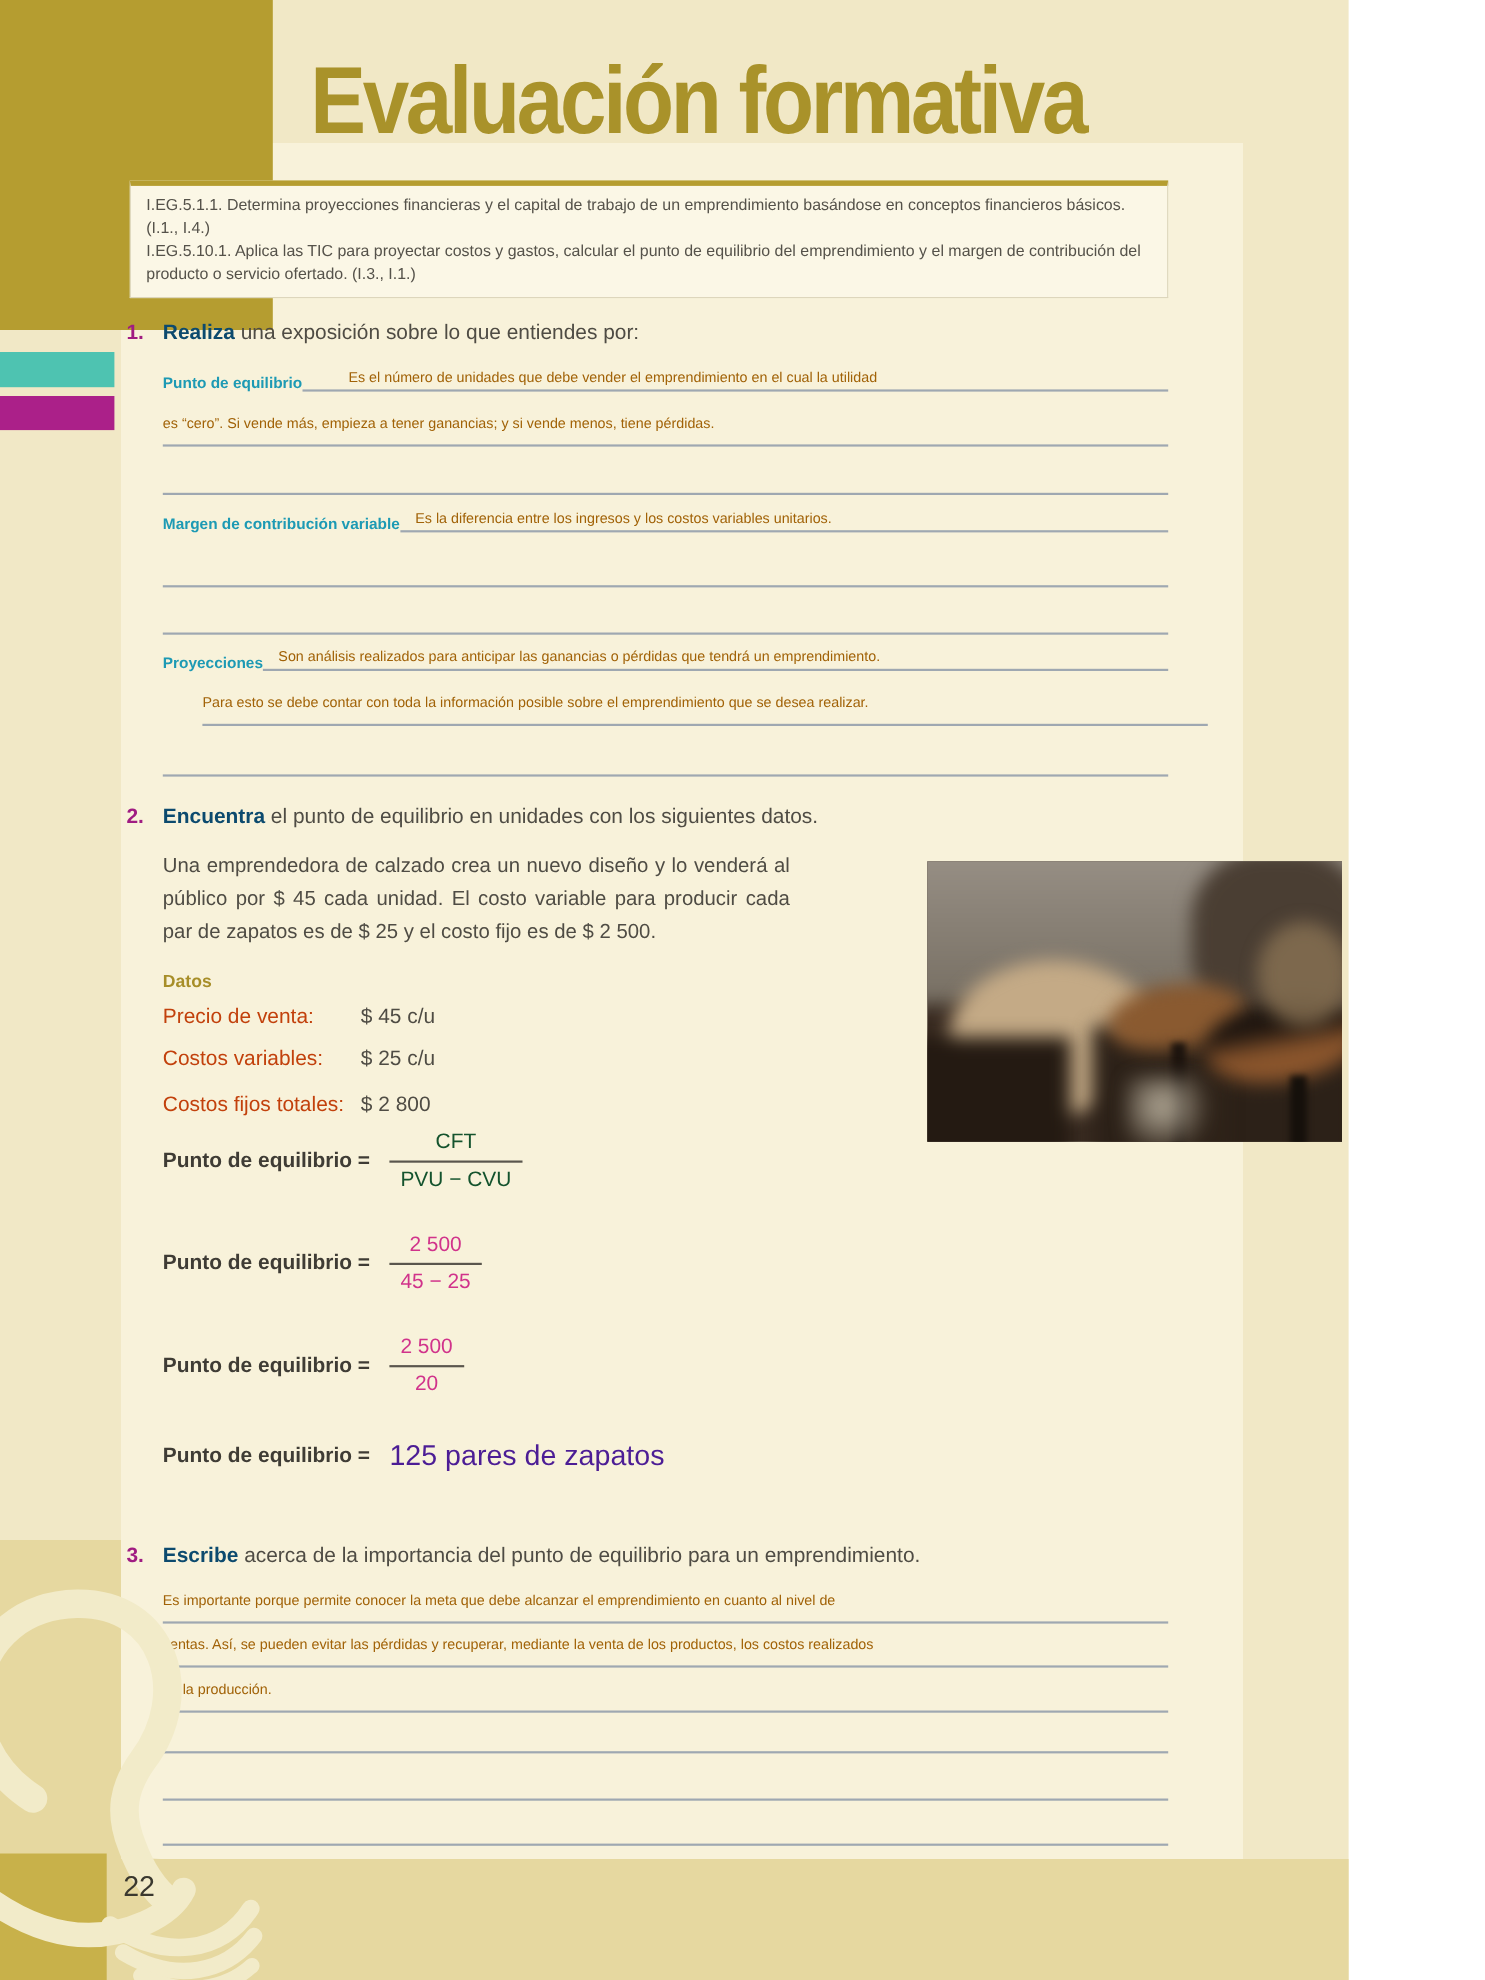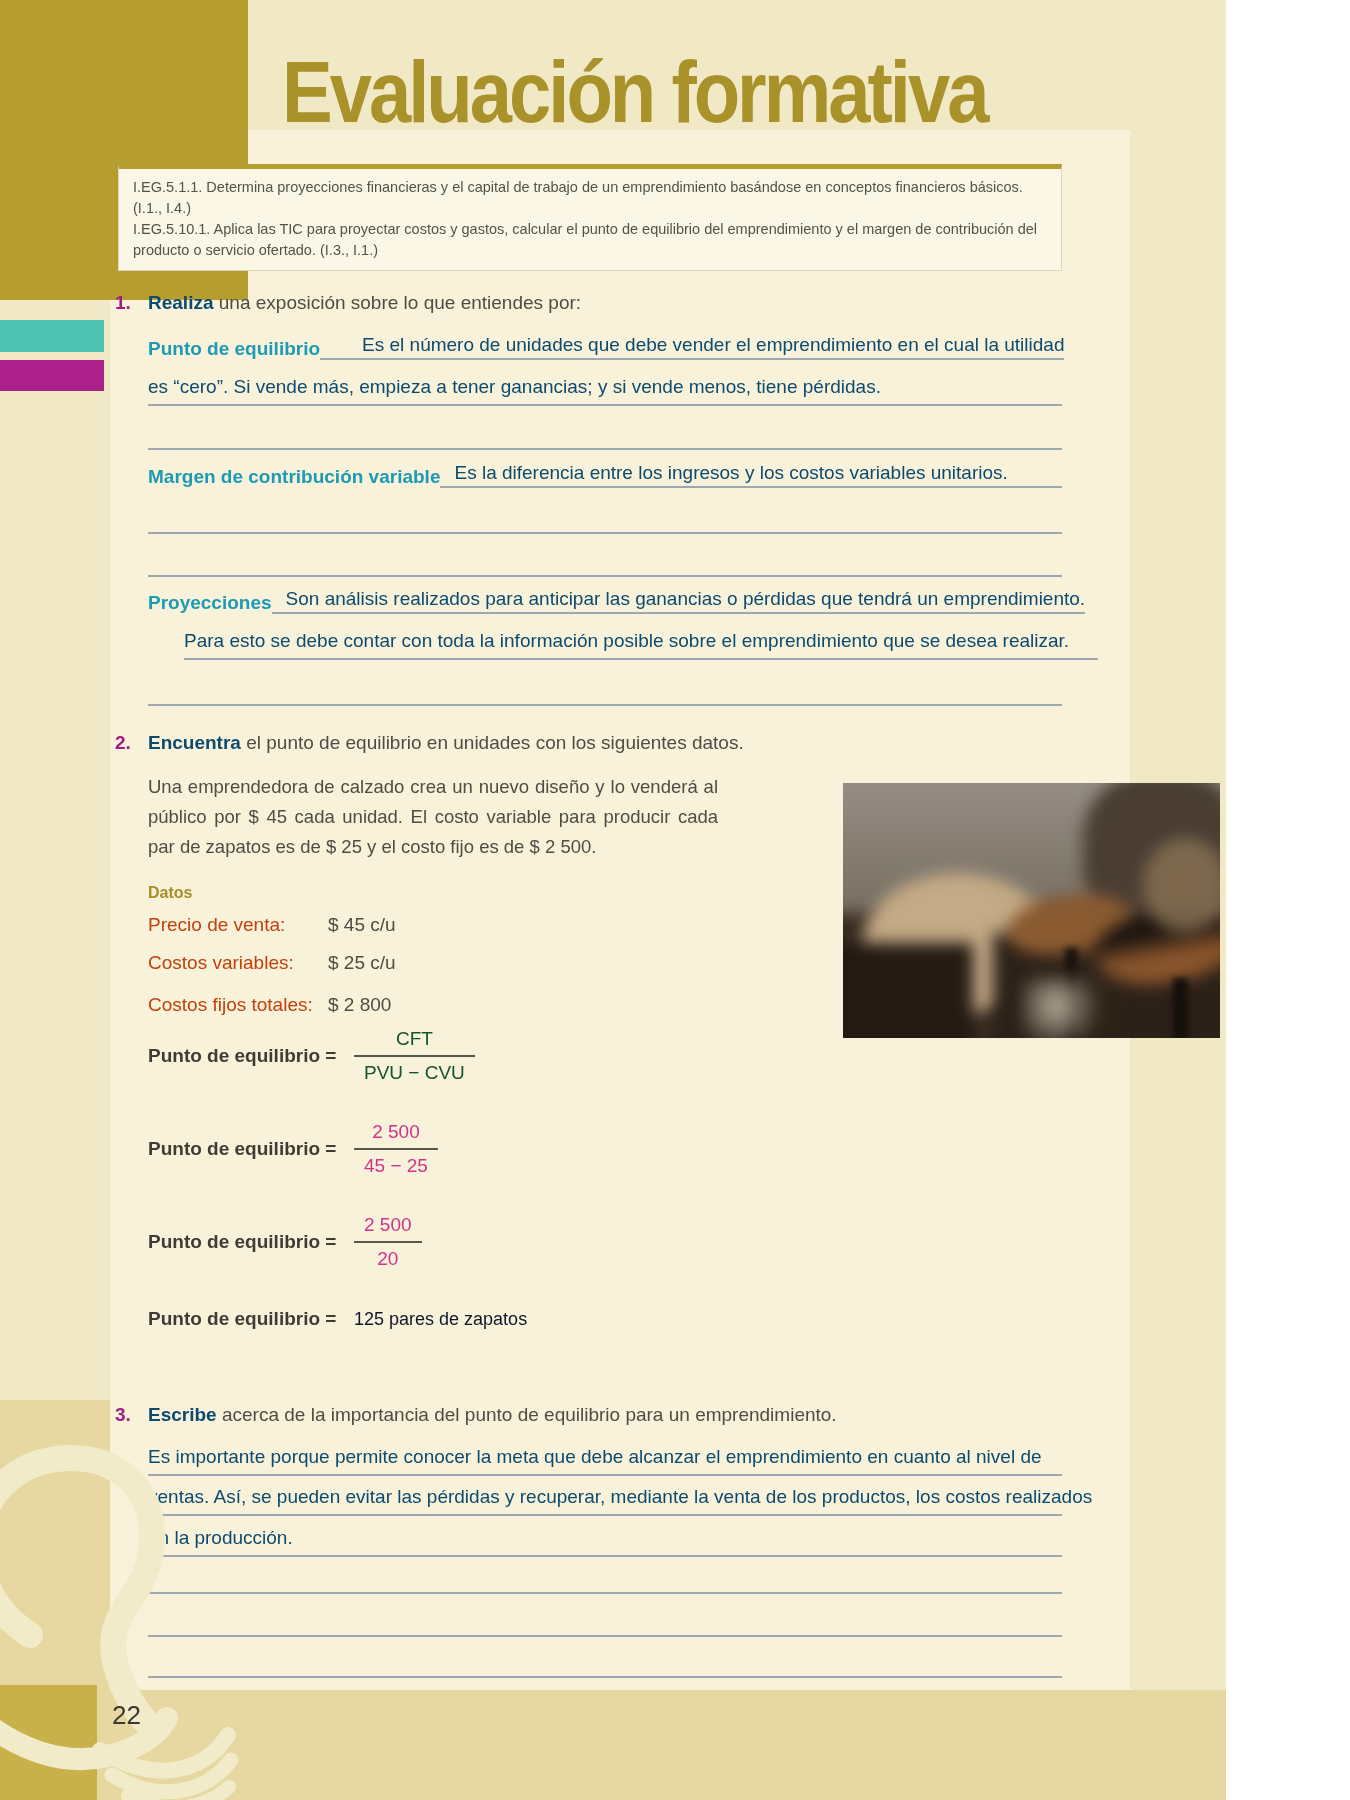--- a/index.html
+++ b/index.html
@@ -23,42 +23,42 @@
 
   
   .std-box { left:118px; top:164px; width:944px; background:#fbf7e6;
              border:1px solid #ddd6bc; border-top:5px solid #b59d30;
              padding:8px 14px 9px; box-sizing:border-box;
              font-size:14.5px; line-height:21px; color:#55524a; }
   .qnum  { font-weight:bold; color:#a01c82; }
   .qverb { font-weight:bold; color:#0c4a6e; }
   .q-row { display:flex; gap:0; font-size:19px; color:#4f4c44; }
   .q-row .qnum { width:33px; }
-  .term-label { font-weight:bold; color:#1d9ab4; font-size:19px; white-space:nowrap; }
-  .ans { color:#0c4a6e; font-size:19px; white-space:nowrap; }
+  .term-label { font-weight:bold; color:#1d9ab4; font-size:14px; white-space:nowrap; }
+  .ans { color:#a16207; font-size:13px; white-space:nowrap; }
   .ansline { border-bottom:2px solid #9fa8b1; }
   .term-row { display:flex; align-items:flex-end; }
   .term-row .fill { flex:1; padding:0 0 2px 14px; border-bottom:2px solid #9fa8b1; }
   .blank-line { border-bottom:2px solid #9fa8b1; }
 
   .para { left:148px; top:772px; width:570px; font-size:18.5px; line-height:30px;
           color:#4f4c44; text-align:justify; }
   .datos-title { left:148px; top:884px; font-size:16px; font-weight:bold; color:#a78e28; }
   .dato-label { left:148px; font-size:19px; color:#c2410c; }
   .dato-value { left:328px; font-size:19px; color:#4f4c44; }
 
   
   .f-row { display:flex; align-items:center; font-size:19px; }
   .f-label { font-weight:bold; color:#3f3c35; width:206px; }
   .frac { display:inline-block; text-align:center; }
   .frac .num { padding:0 10px 5px; }
   .frac .den { border-top:2px solid #5a564d; padding:5px 10px 0; }
   .f-gray { color:#14532d; }
   .f-mag  { color:#d1338b; }
-  .result-val { color:#0f172a; font-size:18px; }
+  .result-val { color:#4c1d95; font-size:26px; }
 
   
   .photo { left:843px; top:783px; width:377px; height:255px; overflow:hidden;
            background:#3a2c22; }
   .photo .blob { position:absolute; filter:blur(8px); }
   .credit { left:1228px; top:940px; height:100px; font-size:11px; color:#6f6a5a;
             writing-mode:vertical-rl; transform:rotate(180deg); }
 
   
   .tan-left   { left:0; top:1400px; width:110px; height:400px; background:#e6d8a0; }

